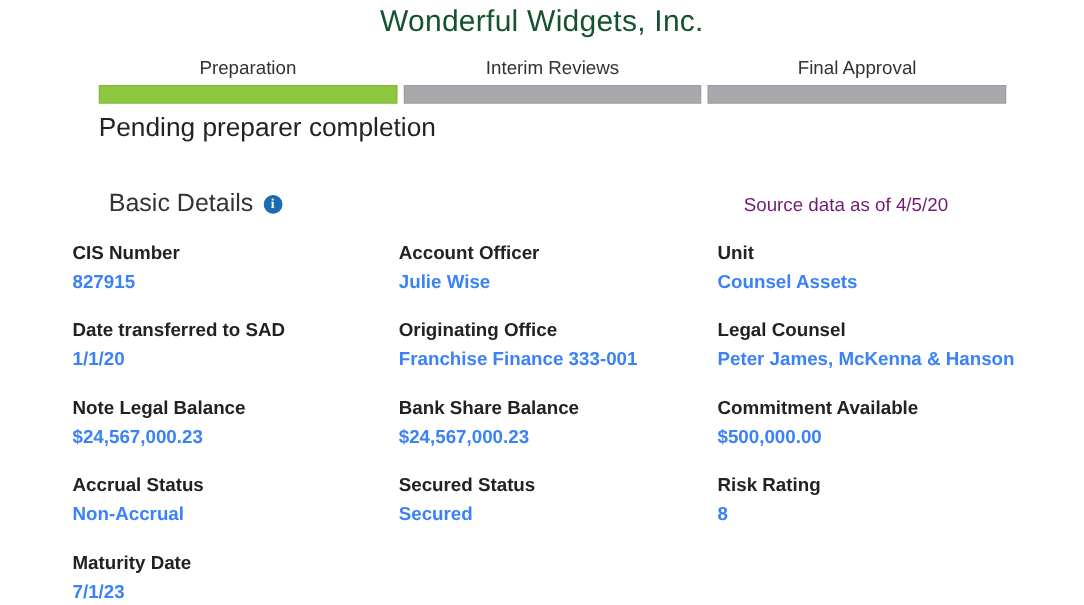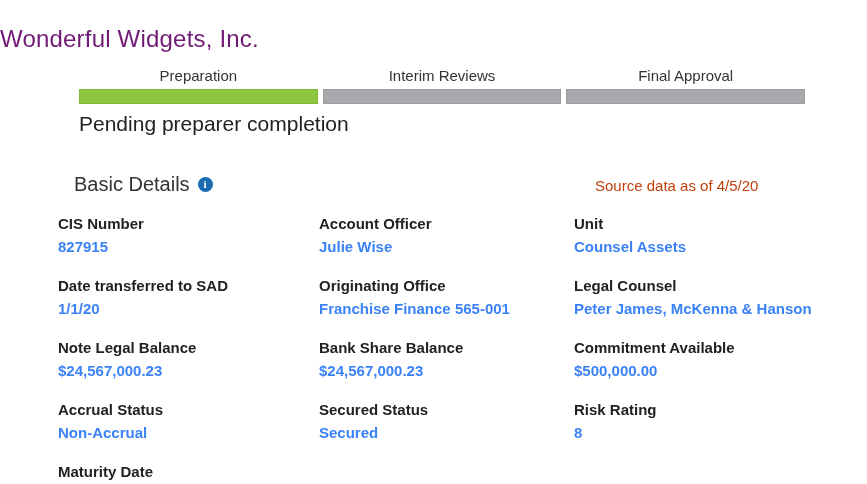--- a/index.html
+++ b/index.html
@@ -6,25 +6,25 @@
   html, body {
     width: 867px; height: 484px;
     background: #ffffff;
     font-family: "Liberation Sans", sans-serif;
     color: #2b2b2b;
     overflow: hidden;
   }
   .page { position: relative; width: 867px; height: 484px; }
 
   .page-title {
-    text-align: left;
+    text-align: center;
     font-size: 24px;
     font-weight: 400;
-    color: #701a75;
-    padding-top: 25px;
+    color: #14532d;
+    padding-top: 4px;
     letter-spacing: 0.2px;
   }
 
   .tracker { margin: 14px 0 0 79px; width: 726px; }
   .stage-labels { display: flex; gap: 5px; margin-bottom: 5px; }
   .stage-labels .stage-label {
     flex: 1; text-align: center;
     font-size: 15px; color: #333333;
   }
   .bar { display: flex; gap: 5px; }
@@ -32,39 +32,39 @@
     flex: 1; height: 15px;
     border: 1px solid rgba(0,0,0,0.07);
   }
   .status-text {
     margin: 8px 0 0 79px;
     font-size: 21px; color: #222222;
   }
 
   .section-header { position: relative; margin-top: 37px; height: 24px; }
   .section-title {
-    position: absolute; left: 74px; top: 0;
+    position: absolute; left: 87px; top: 0;
     font-size: 20px; font-weight: 400; color: #333333;
     display: inline-flex; align-items: center;
   }
   .info-icon {
     display: inline-block;
     width: 15px; height: 15px;
     margin-left: 8px;
     border-radius: 50%;
     background: #1a6bb0;
     color: #ffffff;
     font-size: 11px; font-weight: 700;
     line-height: 15px; text-align: center;
     font-family: "Liberation Serif", serif;
     cursor: pointer;
   }
   .source-note {
     position: absolute; left: 595px; top: 4px;
-    font-size: 15px; color: #c2410c;
+    font-size: 15px; color: #701a75;
   }
 
   .fields-grid {
     display: grid;
     grid-template-columns: 261px 255px auto;
     row-gap: 19px;
     margin: 17px 0 0 58px;
   }
   .field .field-label {
     font-size: 15px; font-weight: 700; color: #222222;
@@ -117,21 +117,21 @@
     <div class="field">
       <div class="field-label">Unit</div>
       <div class="field-value">Counsel Assets</div>
     </div>
     <div class="field">
       <div class="field-label">Date transferred to SAD</div>
       <div class="field-value">1/1/20</div>
     </div>
     <div class="field">
       <div class="field-label">Originating Office</div>
-      <div class="field-value">Franchise Finance 565-001</div>
+      <div class="field-value">Franchise Finance 333-001</div>
     </div>
     <div class="field">
       <div class="field-label">Legal Counsel</div>
       <div class="field-value">Peter James, McKenna &amp; Hanson</div>
     </div>
     <div class="field">
       <div class="field-label">Note Legal Balance</div>
       <div class="field-value">$24,567,000.23</div>
     </div>
     <div class="field">

